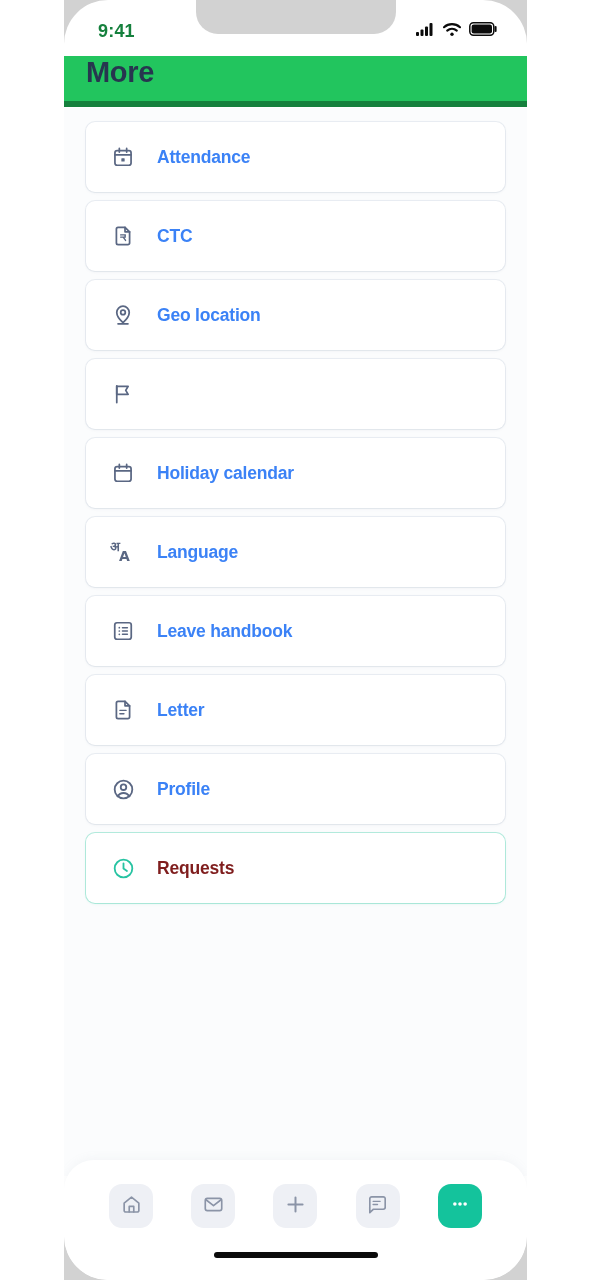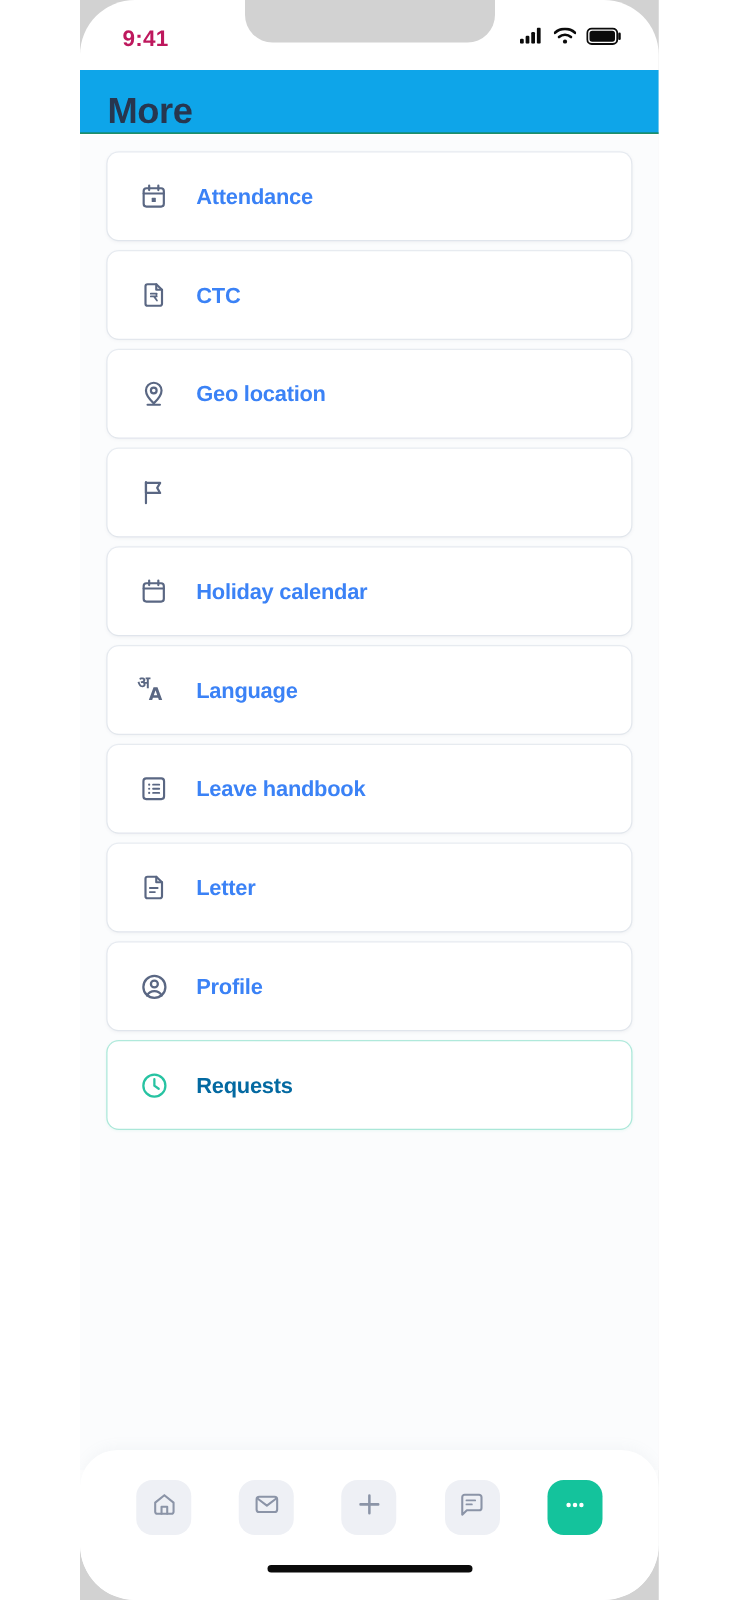--- a/index.html
+++ b/index.html
@@ -39,32 +39,32 @@
   }
 
   
   #statusbar {
     position:absolute; top:0; left:0; right:0; height:56px;
     display:flex; align-items:center; justify-content:space-between;
     padding:0 30px 0 34px;
     z-index:20;
   }
   #clock {
-    font-size:18px; font-weight:bold; color:#be185d;
+    font-size:18px; font-weight:bold; color:#15803d;
     letter-spacing:.2px; margin-top:6px;
   }
   #status-icons { display:flex; align-items:center; gap:8px; margin-top:6px; }
 
   
   #header {
     position:absolute; top:56px; left:0; right:0; height:51px;
-    display:flex; align-items:flex-end;
+    display:flex; align-items:flex-start;
     padding-left:22px;
-    border-bottom:1px solid #15803d;
-    background:#0ea5e9;
+    border-bottom:6px solid #15803d;
+    background:#22c55e;
     z-index:10;
   }
   #page-title {
     font-size:29px; font-weight:bold; color:#27364f;
     letter-spacing:-.3px;
   }
 
   
   #list {
     position:absolute; top:108px; left:0; right:0; bottom:104px;
@@ -90,21 +90,21 @@
     display:flex; align-items:center; justify-content:center;
     flex:0 0 26px;
     color:#5a6783;
   }
   .card.active .card-icon { color:#27c3a2; }
   .card-label {
     margin-left:21px;
     font-size:17.5px; font-weight:bold;
     color:#3b82f6; letter-spacing:-.2px;
   }
-  .card.active .card-label { color:#0369a1; }
+  .card.active .card-label { color:#7f1d1d; }
   .lang-glyph {
     font-family:"DejaVu Sans", sans-serif;
     font-size:13px; font-weight:bold; color:#5a6783;
     line-height:1;
     display:block;
   }
   .lang-wrap { position:relative; width:26px; height:26px; }
   .lang-a { position:absolute; left:0px; top:1px; }
   .lang-b { position:absolute; left:9px; top:10px; font-size:14px; }
 

